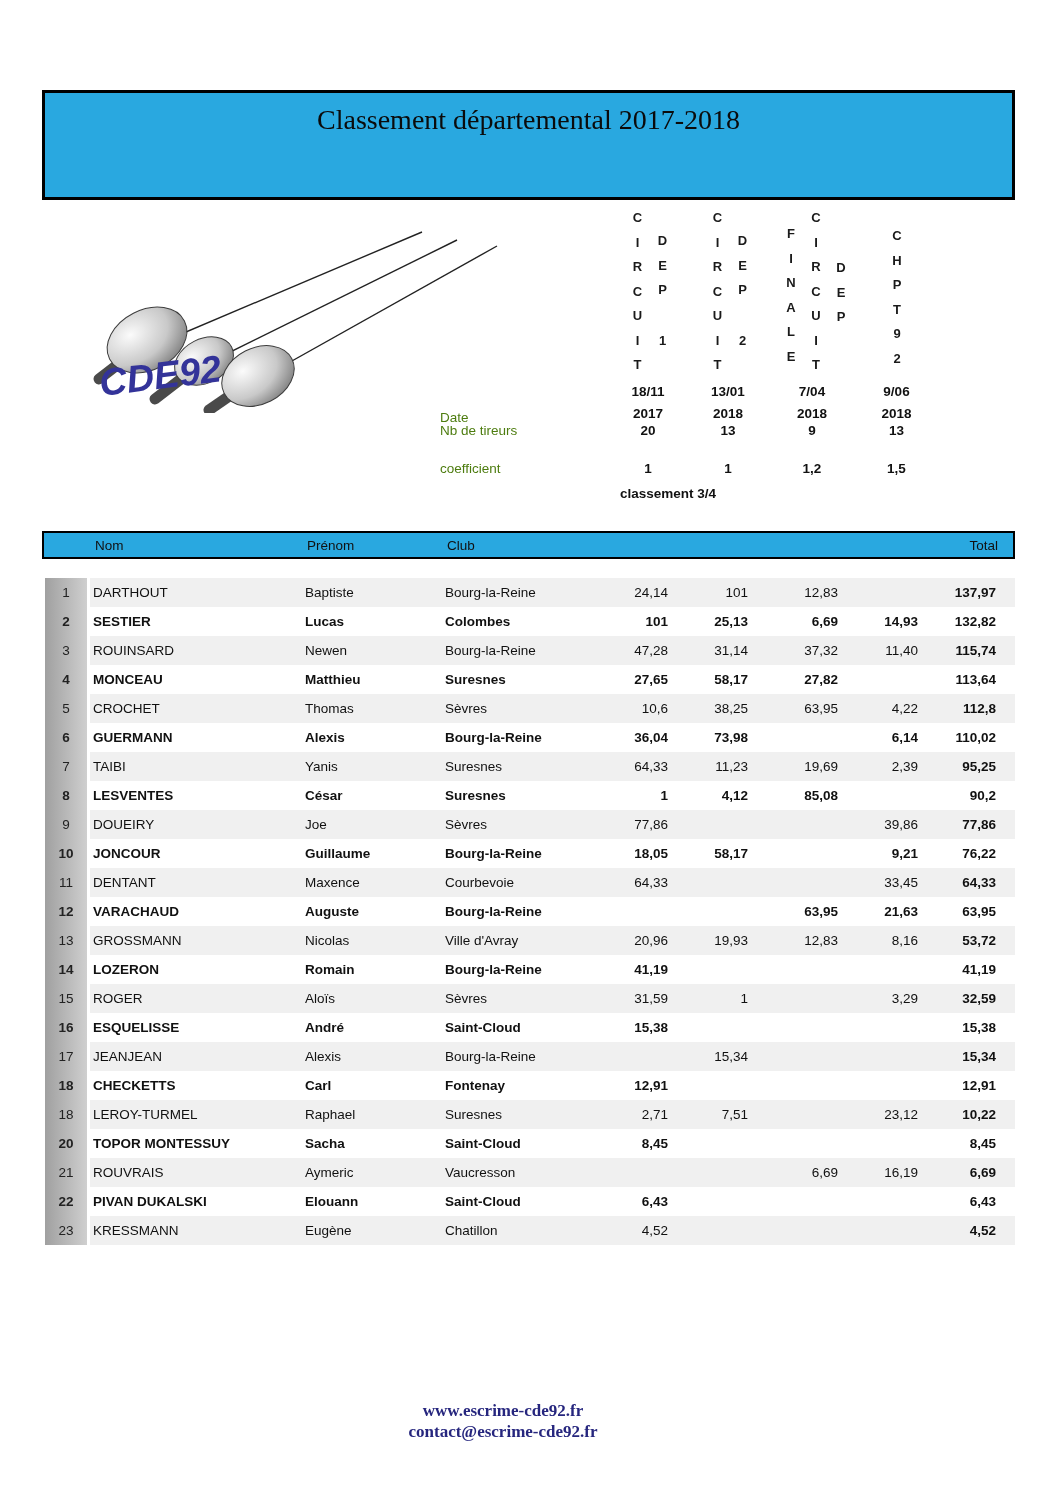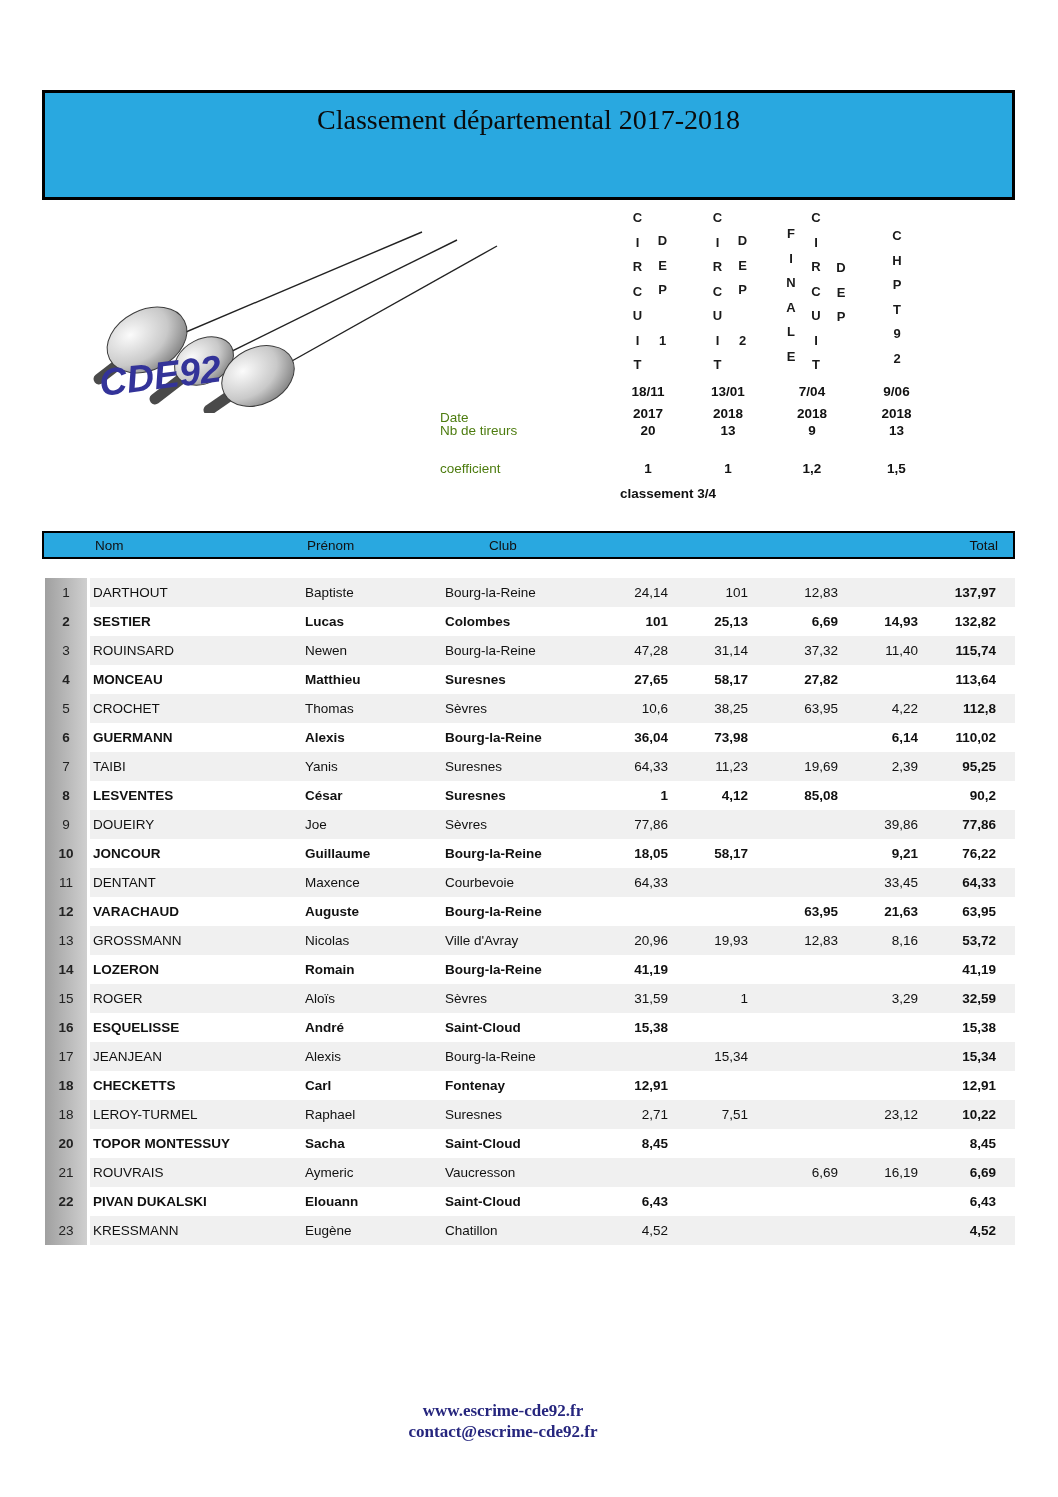--- a/index.html
+++ b/index.html
@@ -49,21 +49,21 @@
   .row-tireurs{top:42px;}
   .row-coef{top:80px;}
   .note{position:absolute;left:158px;top:105px;width:140px;text-align:center;font-weight:700;}
 
   
   .grid-cols{display:grid;grid-template-columns:48px 215px 140px 135px 96px 80px 90px 80px 89px;}
   .thead{position:absolute;left:42px;top:531px;width:973px;height:28px;
     background:var(--banner-blue);border:2px solid #000;align-items:center;font-size:13.5px;}
   .thead .h-nom{grid-column:2;padding-left:3px;}
   .thead .h-prenom{grid-column:3;}
-  .thead .h-club{grid-column:4;margin-left:42px;}
+  .thead .h-club{grid-column:4;}
   .thead .h-total{grid-column:9;text-align:right;padding-right:19px;font-weight:400;}
 
   .tbody{position:absolute;left:42px;top:578px;width:973px;}
   .trow{height:29px;align-items:stretch;font-size:13.5px;}
   .trow > div{display:flex;align-items:center;}
   .trow .rank{background:linear-gradient(90deg,#a0a0a0,#cfcfcf);
     border-left:3px solid #fff;border-right:3px solid #fff;
     justify-content:center;color:#222;}
   .trow.odd .cell{background:var(--row-alt);}
   .trow.even{font-weight:700;}

